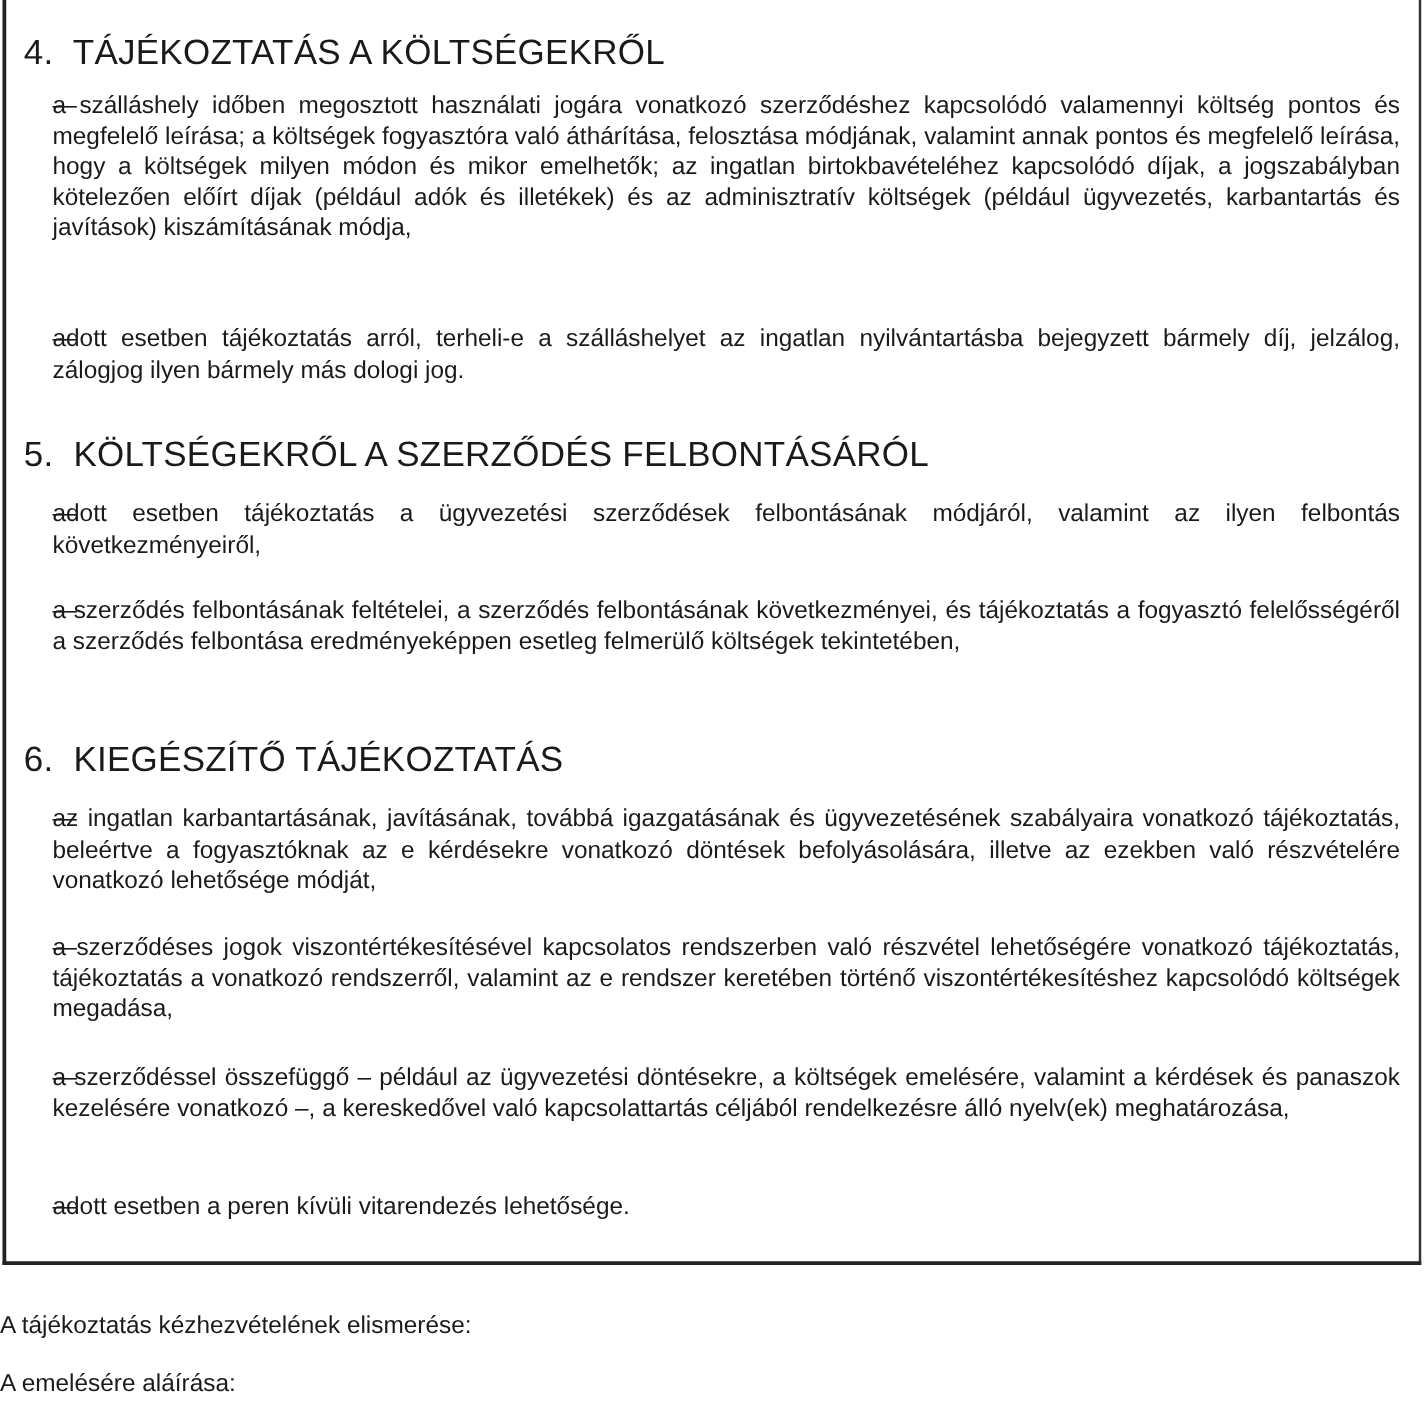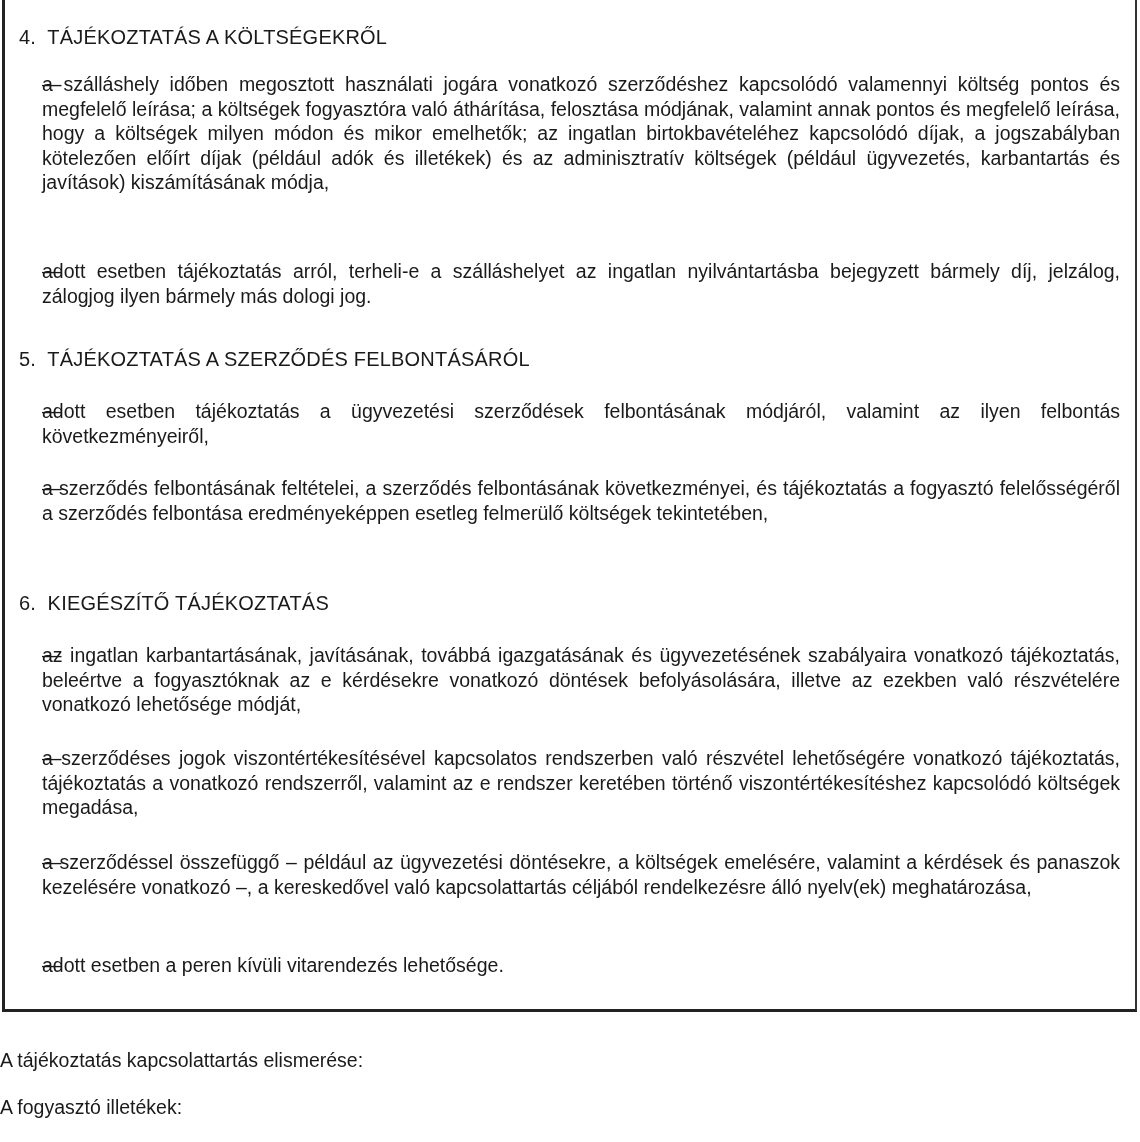--- a/index.html
+++ b/index.html
@@ -7,21 +7,21 @@
     width: 1140px; height: 1142px; position: relative; overflow: hidden;
     font-family: "Liberation Sans", sans-serif; color: #1a1a1a;
     font-size: 19.5px;
   }
   .box {
     position: absolute; left: 2px; top: -2px; width: 1135px; height: 1014px;
     border-left: 3px solid #222; border-right: 2px solid #333; border-bottom: 3px solid #222;
     box-sizing: border-box;
   }
   .section-title {
-    position: absolute; left: 19px; letter-spacing: 0.2px; font-size: 20px;
+    position: absolute; left: 19px; letter-spacing: 0.2px; font-size: 28px;
   }
   .item {
     position: absolute; left: 42px; right: 20px;
     line-height: 24.5px;
   }
   .dash { position: absolute; left: 0; top: 0; width: 30px; }
   .itext { text-align: justify; text-align-last: left; display: block; }
   .footer-line { position: absolute; left: 0; font-size: 19.5px; }
 </style>
 </head>
@@ -37,21 +37,21 @@
   <span class="dash">—</span>
   <span class="itext">a szálláshely időben megosztott használati jogára vonatkozó szerződéshez kapcsolódó valamennyi költség pontos és megfelelő leírása; a költségek fogyasztóra való áthárítása, felosztása módjának, valamint annak pontos és megfelelő leírása, hogy a költségek milyen módon és mikor emelhetők; az ingatlan birtokbavételéhez kapcsolódó díjak, a jogszabályban kötelezően előírt díjak (például adók és illetékek) és az adminisztratív költségek (például ügyvezetés, karbantartás és javítások) kiszámításának módja,</span>
 </div>
 <div class="item" style="top:259px;">
   <span class="dash">—</span>
   <span class="itext">adott esetben tájékoztatás arról, terheli-e a szálláshelyet az ingatlan nyilvántartásba bejegyzett bármely díj, jelzálog, zálogjog ilyen bármely más dologi jog.</span>
 </div>
 
 <div class="section-title" style="top:348px;">
   <span>5.</span>&nbsp;
-  <span>TÁJÉKOZTATÁS A SZERZŐDÉS FELBONTÁSÁRÓL</span>
+  <span>KÖLTSÉGEKRŐL A SZERZŐDÉS FELBONTÁSÁRÓL</span>
 </div>
 <div class="item" style="top:399px;">
   <span class="dash">—</span>
   <span class="itext">adott esetben tájékoztatás a ügyvezetési szerződések felbontásának módjáról, valamint az ilyen felbontás következményeiről,</span>
 </div>
 <div class="item" style="top:476px;">
   <span class="dash">—</span>
   <span class="itext">a szerződés felbontásának feltételei, a szerződés felbontásának következményei, és tájékoztatás a fogyasztó felelősségéről a szerződés felbontása eredményeképpen esetleg felmerülő költségek tekintetében,</span>
 </div>
 
@@ -69,14 +69,14 @@
 </div>
 <div class="item" style="top:850px;">
   <span class="dash">—</span>
   <span class="itext">a szerződéssel összefüggő – például az ügyvezetési döntésekre, a költségek emelésére, valamint a kérdések és panaszok kezelésére vonatkozó –, a kereskedővel való kapcsolattartás céljából rendelkezésre álló nyelv(ek) meghatározása,</span>
 </div>
 <div class="item" style="top:953px;">
   <span class="dash">—</span>
   <span class="itext">adott esetben a peren kívüli vitarendezés lehetősége.</span>
 </div>
 
-<div class="footer-line" style="top:1049px;">A tájékoztatás kapcsolattartás elismerése:</div>
-<div class="footer-line" style="top:1096px;">A fogyasztó illetékek:</div>
+<div class="footer-line" style="top:1049px;">A tájékoztatás kézhezvételének elismerése:</div>
+<div class="footer-line" style="top:1096px;">A emelésére aláírása:</div>
 
 </body></html>

